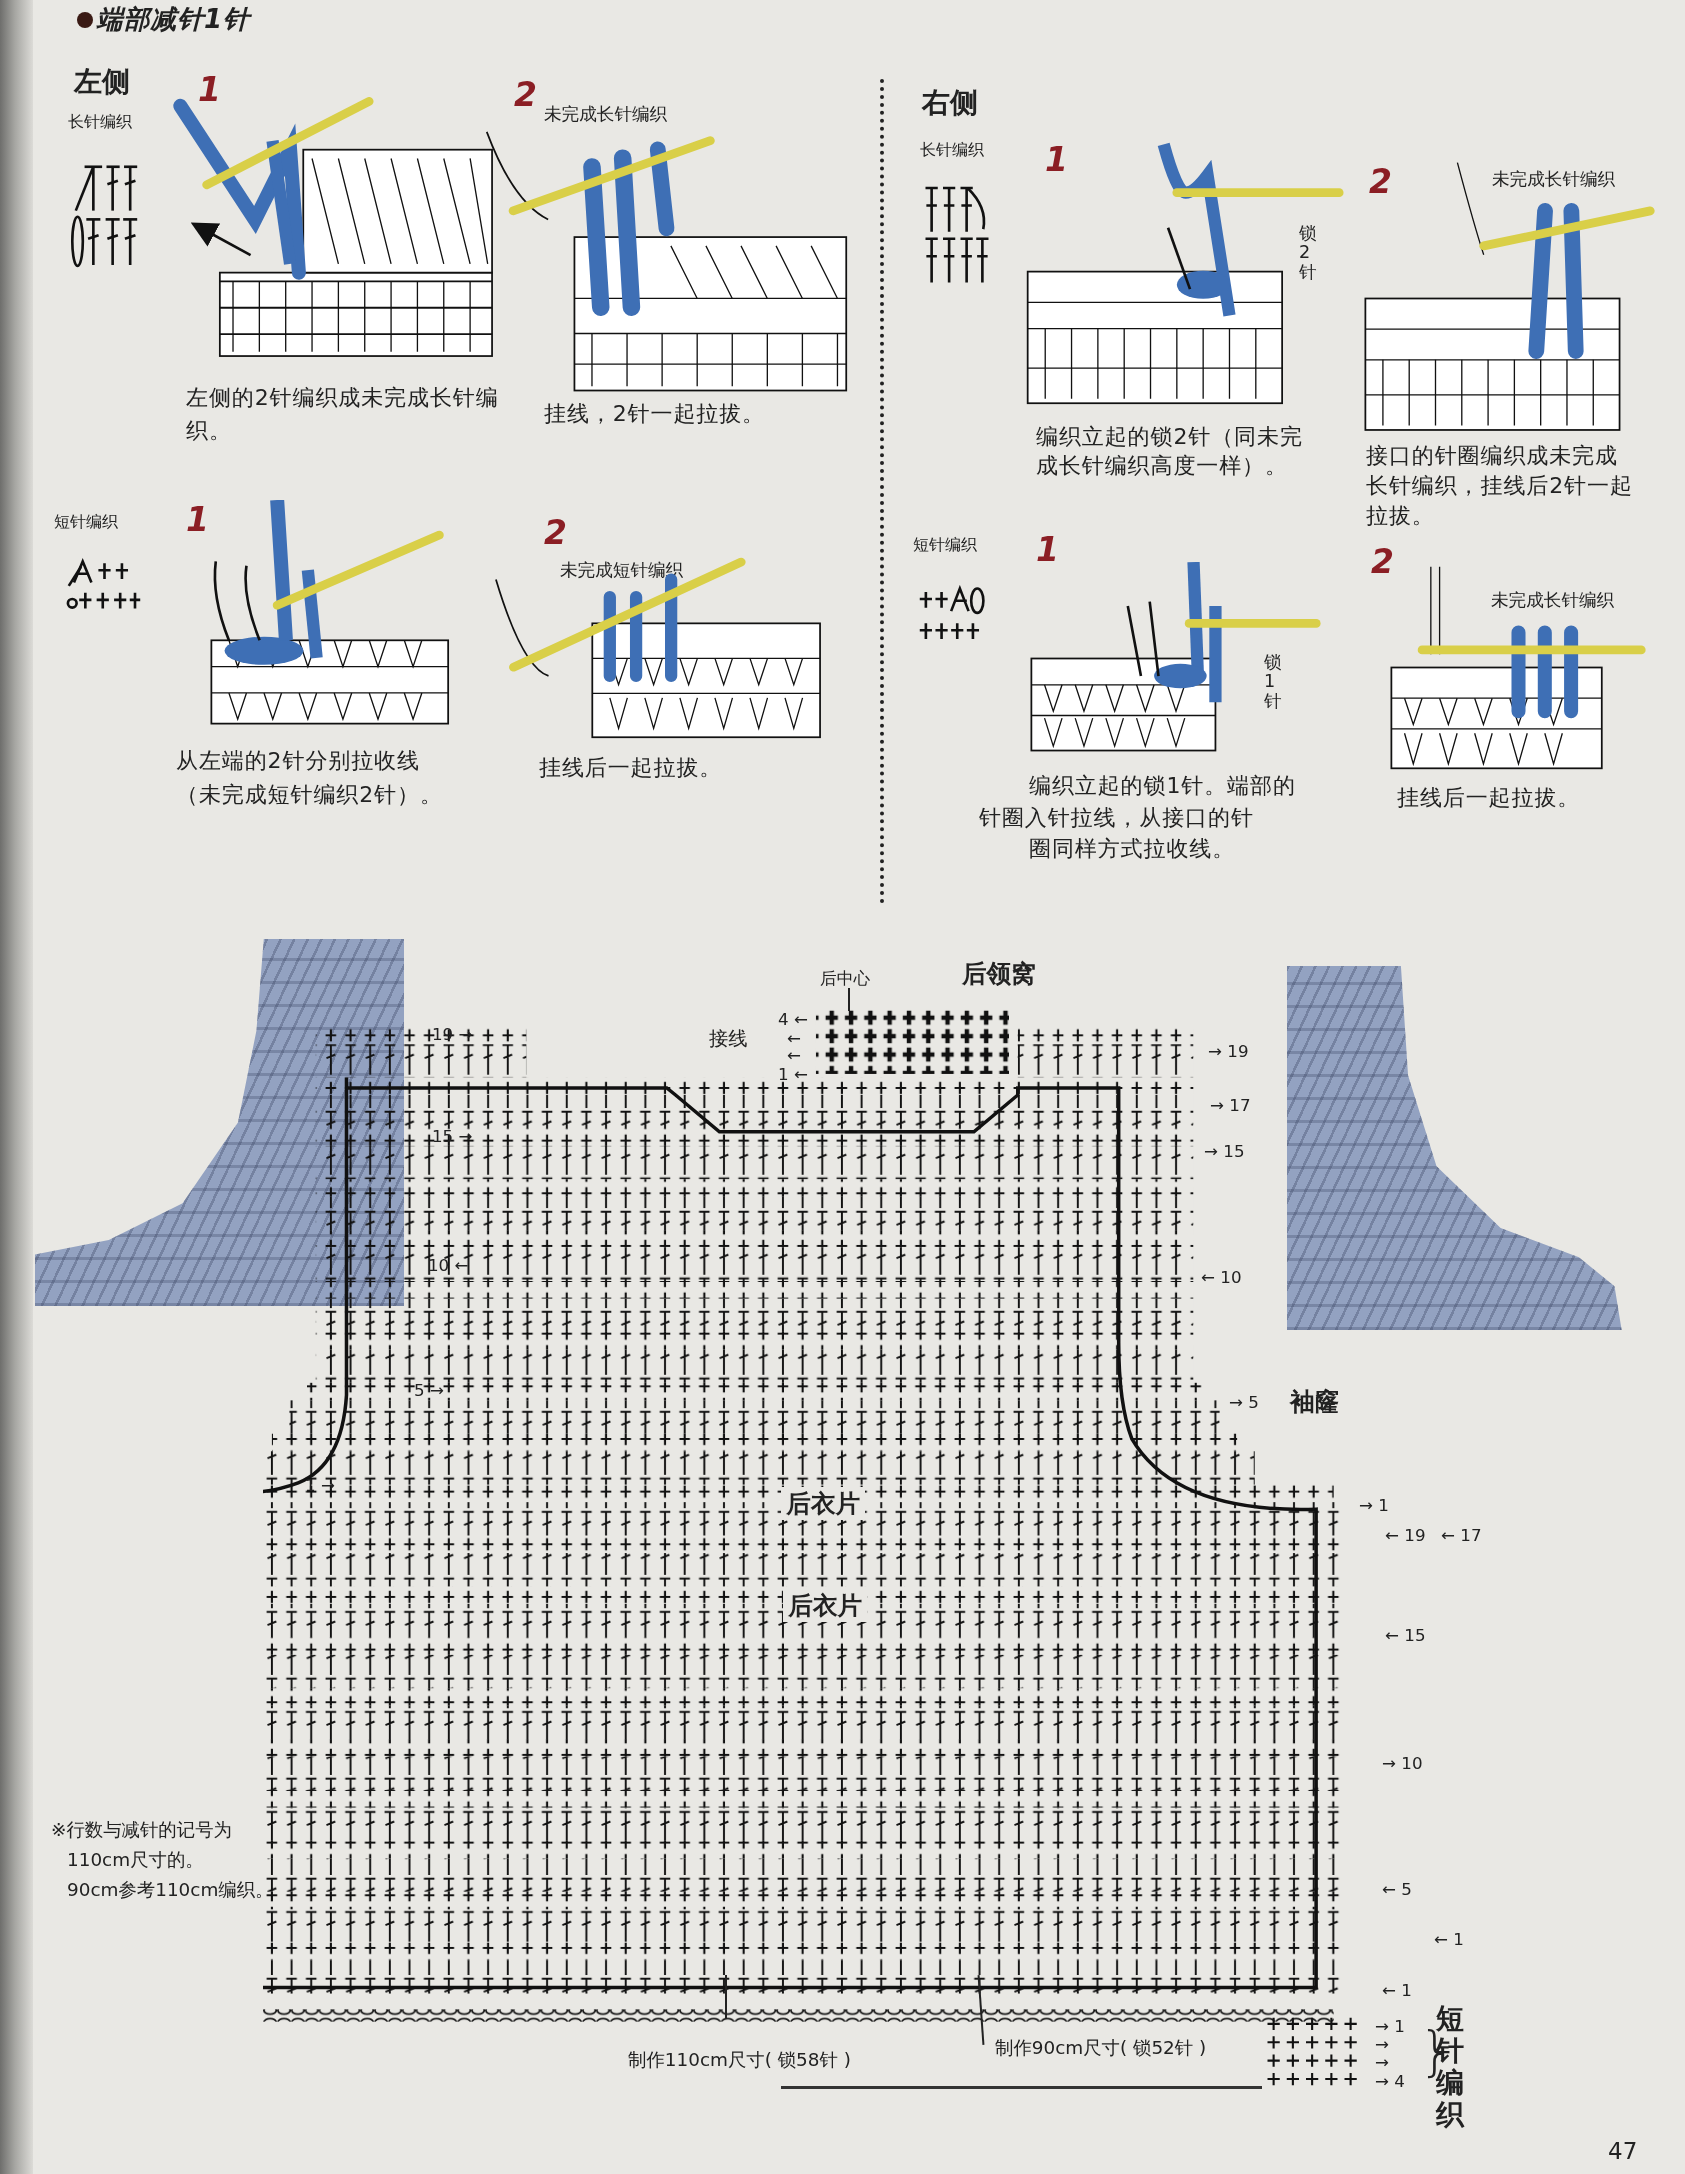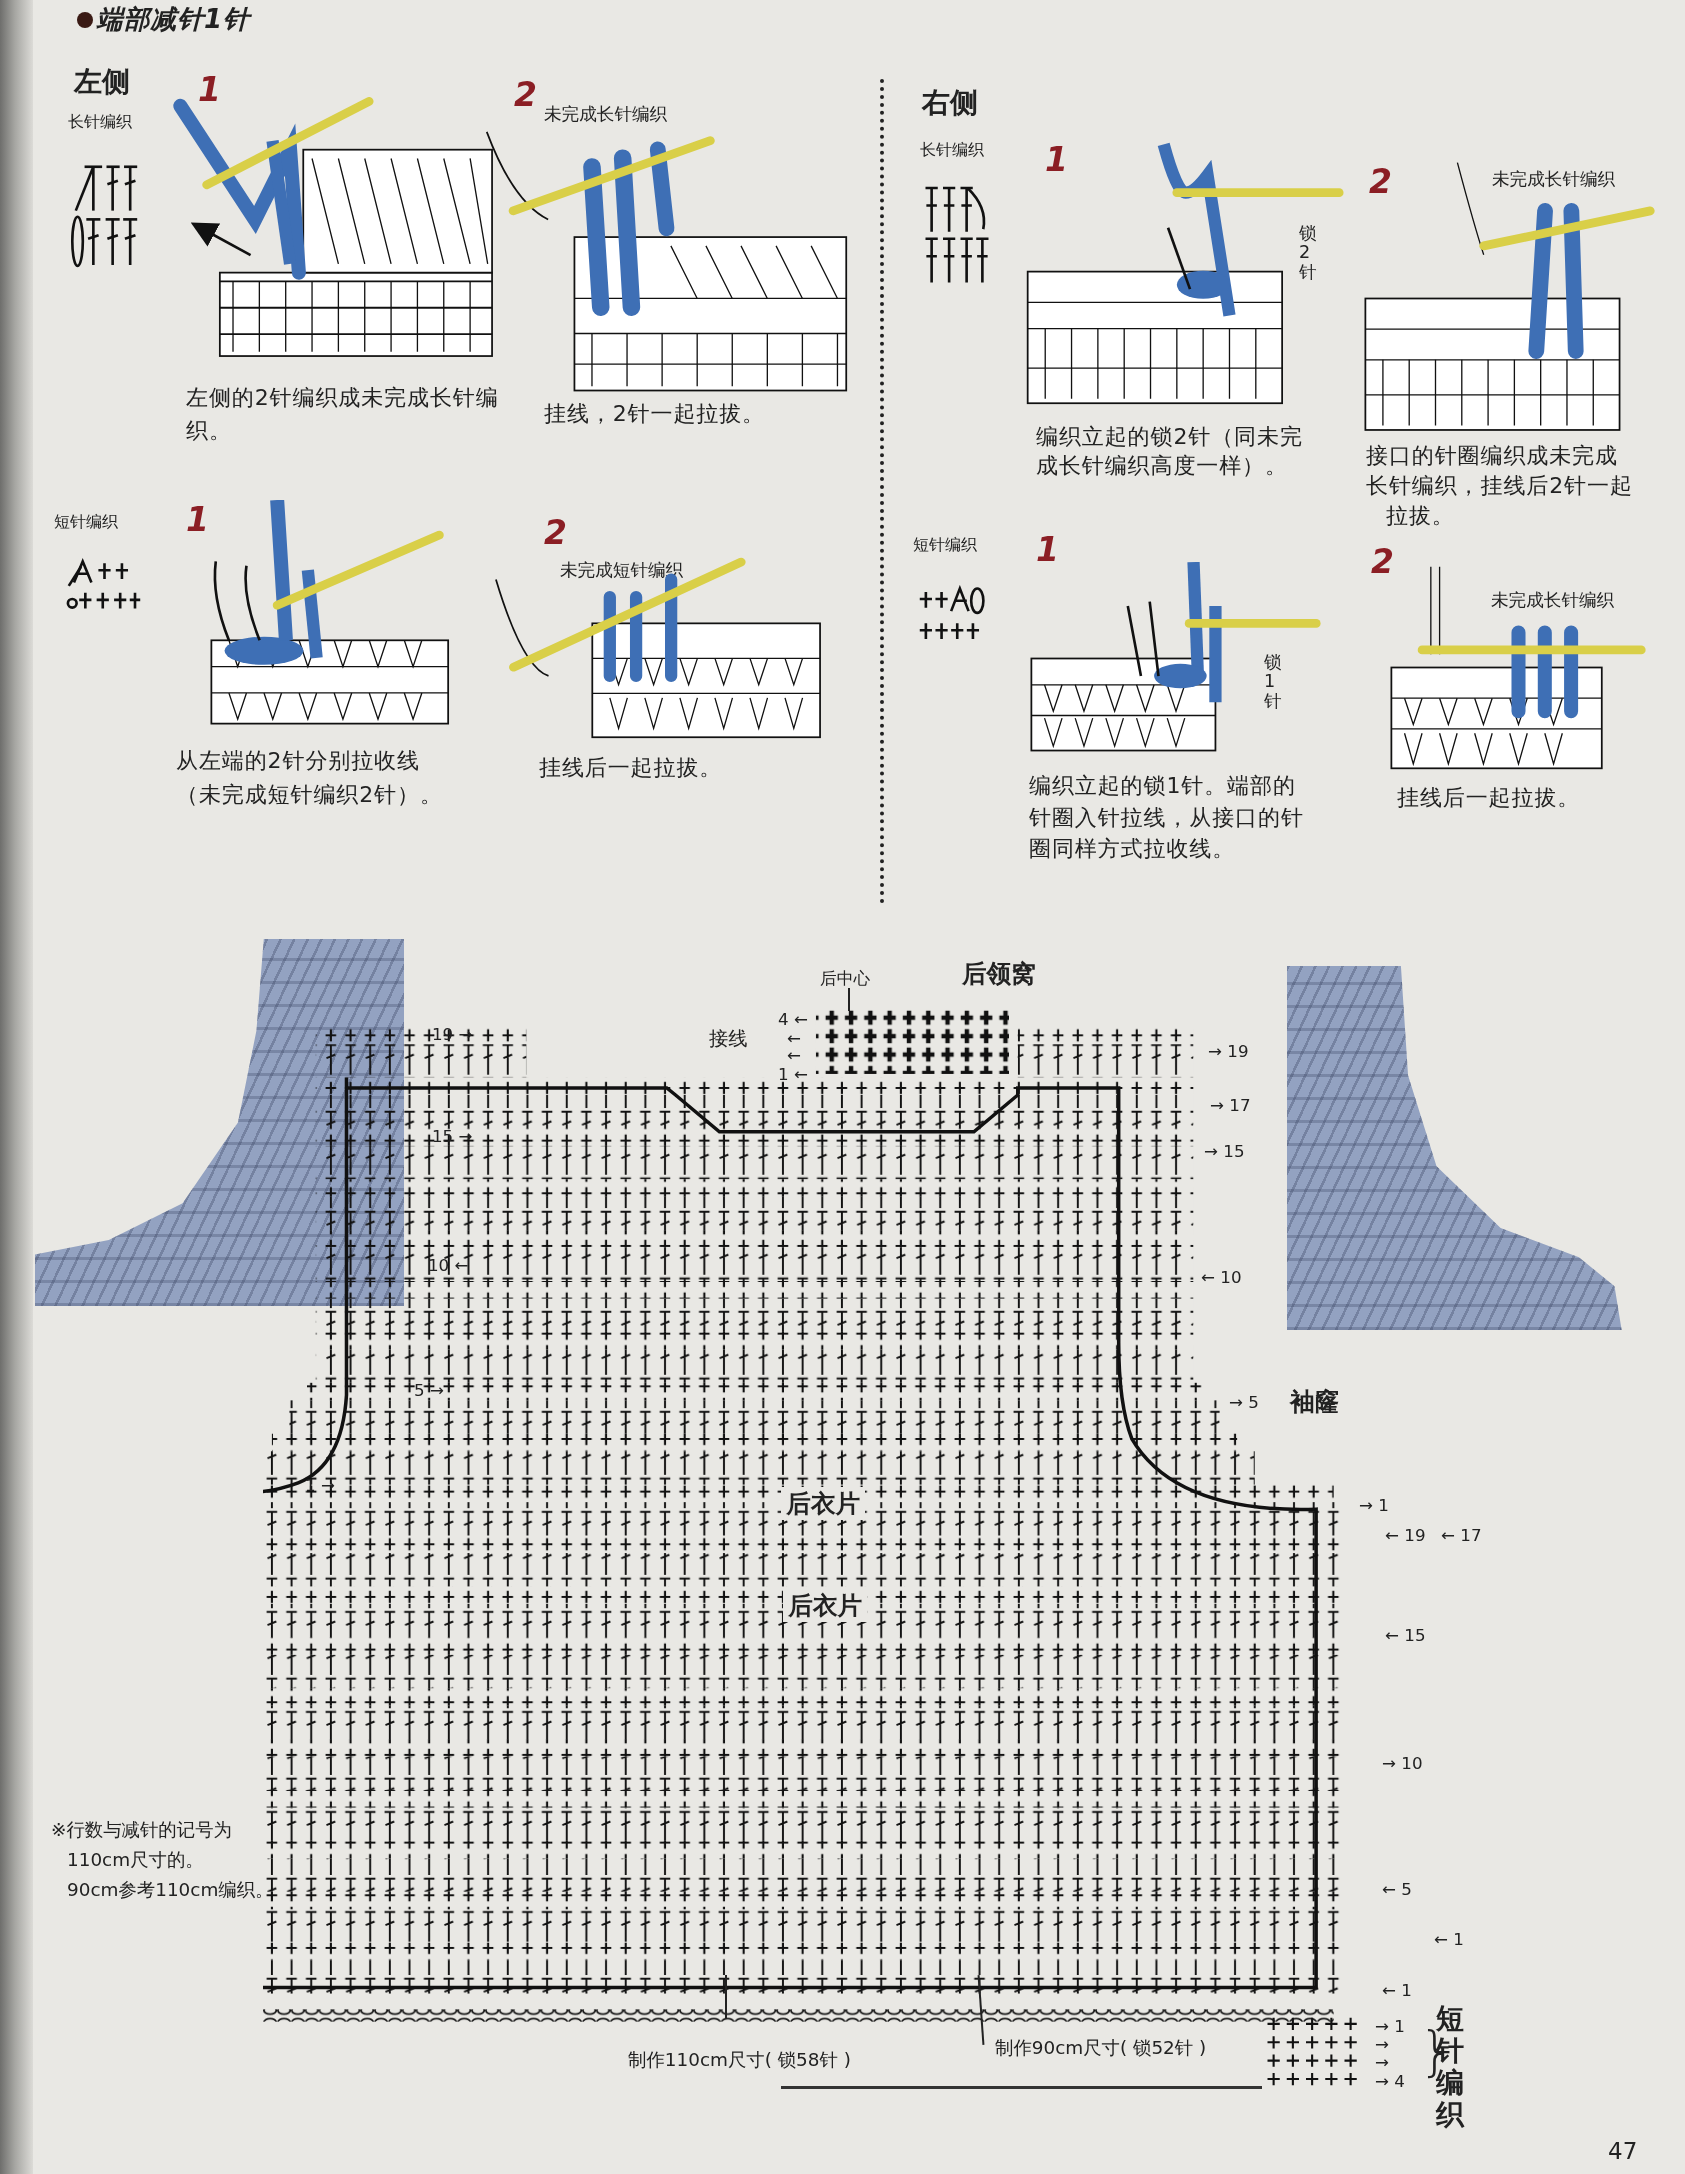--- a/index.html
+++ b/index.html
@@ -222,21 +222,21 @@
       <path d="M5 195 h290 M5 230 h290 M5 270 h290"></path>
       <path d="M25 230 v75 M55 230 v75 M85 230 v75 M115 230 v75 M145 230 v75 M175 230 v75 M205 230 v75 M235 230 v75 M265 230 v75"></path>
       <path d="M110 5 Q130 80 140 110"></path>
     </g>
     <path d="M210 60 L200 220 M240 60 L245 220" stroke="#3e6fb5" stroke-width="18" stroke-linecap="round"></path>
     <path d="M140 100 L330 60" stroke="#d9cf48" stroke-width="10" stroke-linecap="round"></path>
   </svg>
 </div>
 <div class="abs caption" style="left:1366px; top:439px;">接口的针圈编织成未完成</div>
 <div class="abs caption" style="left:1366px; top:469px;">长针编织，挂线后2针一起</div>
-<div class="abs caption" style="left:1366px; top:499px;margin-left:20px;">拉拔。</div>
+<div class="abs caption" style="left:1366px; top:499px;">拉拔。</div>
 
 <div class="abs sub-label" style="left:913px; top:535px;">短针编织</div>
 <div class="abs" style="left:916px; top:585px;">
   <svg width="79" height="61" viewBox="0 0 90 70">
     <g stroke="#111" stroke-width="3" fill="none">
       <path d="M4 16 h14 M11 8 v18"></path>
         <path d="M22 16 h14 M29 8 v18"></path>
       <path d="M40 30 L50 4 L60 30 M44 18 h14"></path>
         <ellipse cx="70" cy="18" rx="7" ry="14"></ellipse>
       <path d="M4 52 h14 M11 44 v18"></path>
@@ -261,21 +261,21 @@
     <path d="M185 70 L330 70" stroke="#d9cf48" stroke-width="10" stroke-linecap="round"></path>
     <path d="M130 130 L115 50 M150 130 L140 45" stroke="#111" stroke-width="3"></path>
   </svg>
 </div>
 <div class="abs small-note" style="left:1264px; top:653px; line-height:19.3px;">
   <div>锁</div>
   <div>1</div>
   <div>针</div>
 </div>
 <div class="abs caption" style="left:1029px; top:769px;">编织立起的锁1针。端部的</div>
-<div class="abs caption" style="left:1029px; top:801px;">针圈入针拉线，从接口的针</div>
+<div class="abs caption" style="left:979px; top:801px;">针圈入针拉线，从接口的针</div>
 <div class="abs caption" style="left:1029px; top:832px;font-family:Liberation Serif, serif;">圈同样方式拉收线。</div>
 
 <div class="abs step-num" style="left:1371px; top:542px;">2</div>
 <div class="abs small-note" style="left:1491px; top:588px;">未完成长针编织</div>
 <div class="illus" style="left:1387px; top:562px;">
   <svg width="263" height="211" viewBox="0 0 300 240">
     <rect x="5" y="120" width="240" height="115" fill="#fff" stroke="#111" stroke-width="2"></rect>
     <g stroke="#111" stroke-width="1.5" fill="none">
       <path d="M5 155 h240 M5 190 h240"></path>
       <path d="M20 155 l10 30 l10 -30 M60 155 l10 30 l10 -30 M100 155 l10 30 l10 -30 M140 155 l10 30 l10 -30 M180 155 l10 30 l10 -30"></path>

